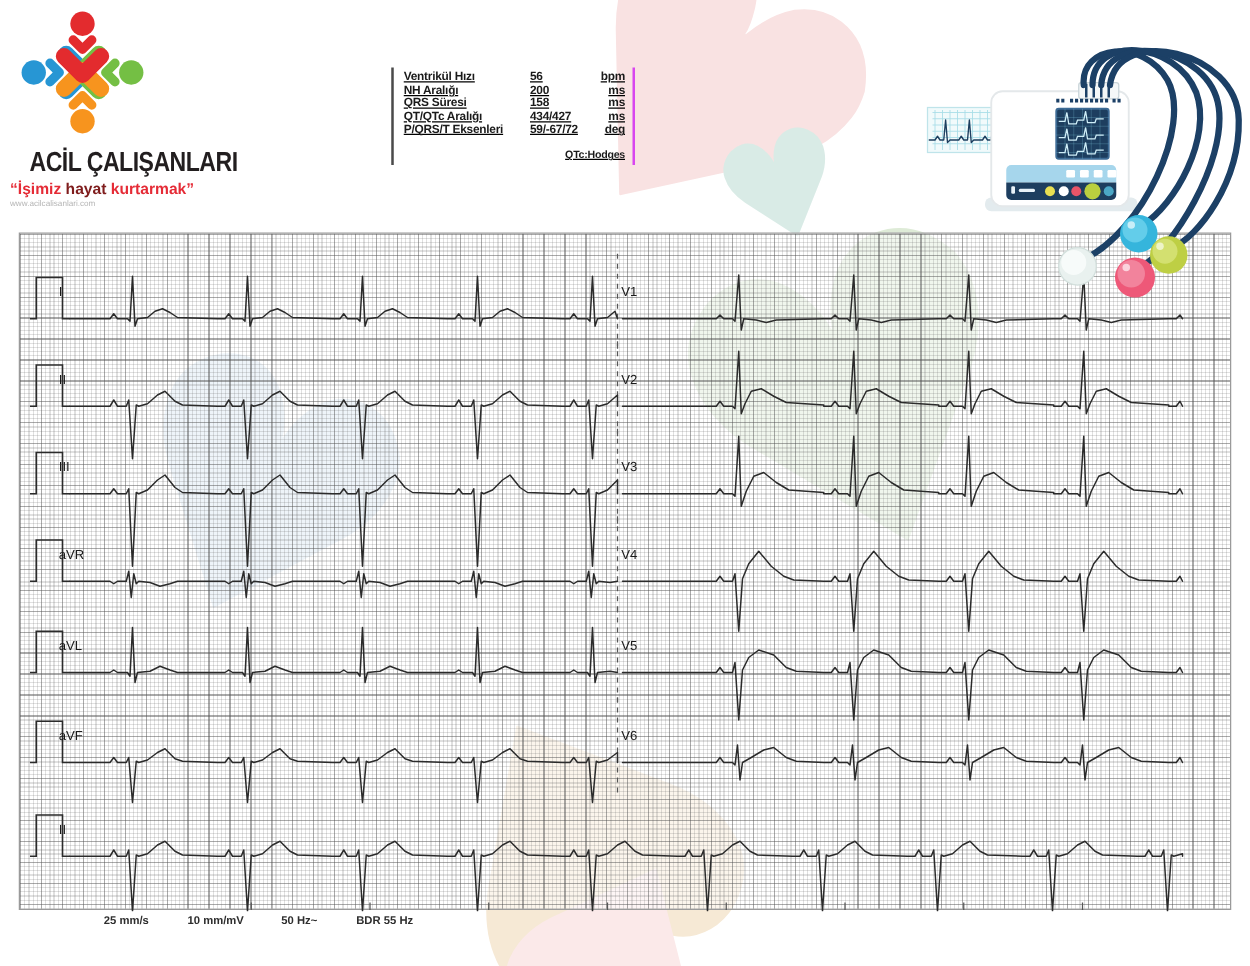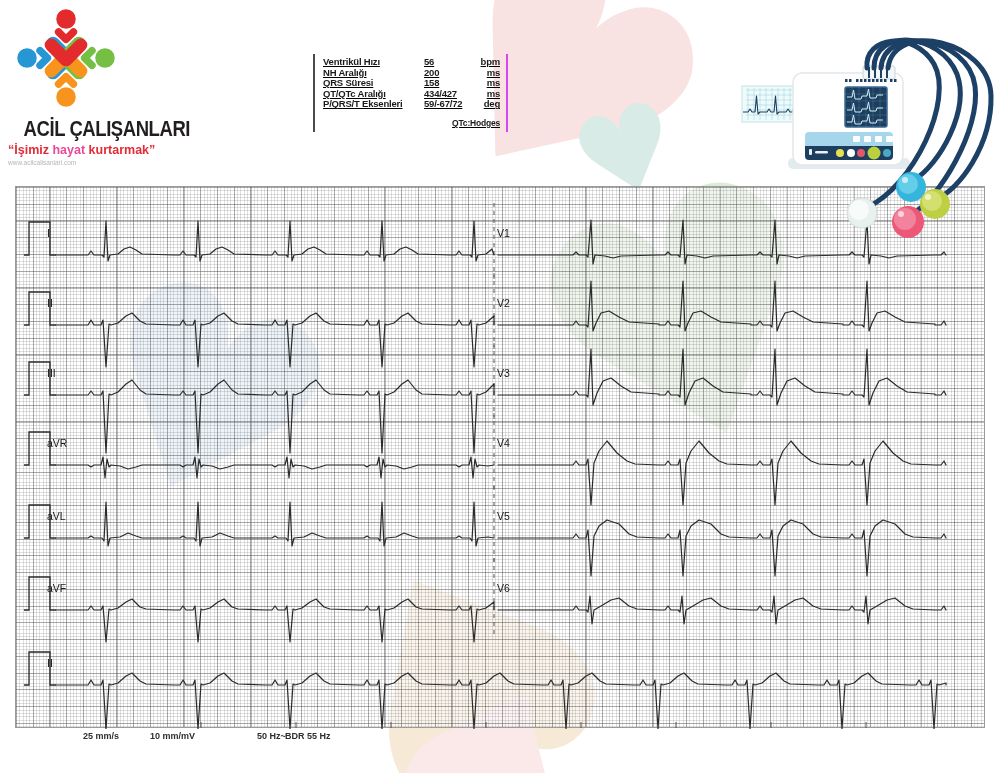--- a/index.html
+++ b/index.html
@@ -64,21 +64,21 @@
           <path d="M-8,-28 L0,-20 L8,-28" stroke-width="8"></path>
           <path d="M-16,-14 L0,2 L16,-14" stroke-width="14"></path>
         </g>
       </defs>
       <use href="#fig" color="#2796d4" transform="rotate(-90)"></use>
       <use href="#fig" color="#74bf44" transform="rotate(90)"></use>
       <use href="#fig" color="#f7941e" transform="rotate(180)"></use>
       <use href="#fig" color="#e32b2e"></use>
     </svg>
     <div class="logo-title">ACİL ÇALIŞANLARI</div>
-    <div class="logo-tagline"><span class="b">“İşimiz </span><span class="b" style="color:#ec4899">hayat</span><span class="b"> kurtarmak”</span></div>
+    <div class="logo-tagline"><span class="b">“İşimiz </span><span class="b" style="color:#7f1d1d">hayat</span><span class="b"> kurtarmak”</span></div>
     <div class="logo-url">www.acilcalisanlari.com</div>
   </div>
 
   <div class="meas">
     <div id="meas-rows">
         <div class="m-row">
           <span class="m-label">Ventrikül Hızı</span>
           <span class="m-value">56</span>
           <span class="m-unit">bpm</span>
         </div>
@@ -155,21 +155,21 @@
         <path d="M482.0,351.0 L551.0,351.0 L557.0,351.0 L560.0,347.0 L563.0,351.0 L570.0,351.0 L572.0,343.0 L575.0,389.0 L578.0,349.0 L583.0,339.0 L591.0,333.0 L603.0,337.0 L613.0,347.0 L621.0,350.0 L643.0,351.0 L643.0,351.0 L649.0,351.0 L652.0,347.0 L655.0,351.0 L662.0,351.0 L664.0,343.0 L667.0,389.0 L670.0,349.0 L675.0,339.0 L683.0,333.0 L695.0,337.0 L705.0,347.0 L713.0,350.0 L735.0,351.0 L735.0,351.0 L741.0,351.0 L744.0,347.0 L747.0,351.0 L754.0,351.0 L756.0,343.0 L759.0,389.0 L762.0,349.0 L767.0,339.0 L775.0,333.0 L787.0,337.0 L797.0,347.0 L805.0,350.0 L827.0,351.0 L827.0,351.0 L833.0,351.0 L836.0,347.0 L839.0,351.0 L846.0,351.0 L848.0,343.0 L851.0,389.0 L854.0,349.0 L859.0,339.0 L867.0,333.0 L879.0,337.0 L889.0,347.0 L897.0,350.0 L919.0,351.0 L919.0,351.0 L925.0,351.0 L928.0,347.0 L930.0,351.0" fill="none" stroke="#2b2b2b" stroke-width="1.2" stroke-linejoin="round" stroke-linecap="round"></path>
         <text x="481" y="333" font-size="10.5" font-family="Liberation Sans, sans-serif" fill="#1a1a1a">V5</text>
         <path d="M482.0,423.0 L551.0,423.0 L557.0,423.0 L560.0,419.0 L563.0,423.0 L570.0,423.0 L572.0,425.0 L574.0,409.0 L576.0,437.0 L578.0,423.0 L585.0,419.0 L595.0,413.0 L603.0,411.0 L613.0,419.0 L621.0,422.0 L643.0,423.0 L643.0,423.0 L649.0,423.0 L652.0,419.0 L655.0,423.0 L662.0,423.0 L664.0,425.0 L666.0,409.0 L668.0,437.0 L670.0,423.0 L677.0,419.0 L687.0,413.0 L695.0,411.0 L705.0,419.0 L713.0,422.0 L735.0,423.0 L735.0,423.0 L741.0,423.0 L744.0,419.0 L747.0,423.0 L754.0,423.0 L756.0,425.0 L758.0,409.0 L760.0,437.0 L762.0,423.0 L769.0,419.0 L779.0,413.0 L787.0,411.0 L797.0,419.0 L805.0,422.0 L827.0,423.0 L827.0,423.0 L833.0,423.0 L836.0,419.0 L839.0,423.0 L846.0,423.0 L848.0,425.0 L850.0,409.0 L852.0,437.0 L854.0,423.0 L861.0,419.0 L871.0,413.0 L879.0,411.0 L889.0,419.0 L897.0,422.0 L919.0,423.0 L919.0,423.0 L925.0,423.0 L928.0,419.0 L930.0,423.0" fill="none" stroke="#2b2b2b" stroke-width="1.2" stroke-linejoin="round" stroke-linecap="round"></path>
         <text x="481" y="405" font-size="10.5" font-family="Liberation Sans, sans-serif" fill="#1a1a1a">V6</text>
       </svg>
   </div>
 
   <div class="footer" id="footer">
       <span class="f-item" style="left: 68px;">25 mm/s</span>
       <span class="f-item" style="left: 135px; text-align: center;">10 mm/mV</span>
-      <span class="f-item" style="left: 210px; margin-left: 32px;">50 Hz~</span>
+      <span class="f-item" style="left: 210px;">50 Hz~</span>
       <span class="f-item" style="left: 270px;">BDR 55 Hz</span>
     </div>
 
   <svg class="machine" viewBox="0 0 282 215">
 
     <g>
       <rect x="24" y="58" width="88" height="36" fill="#f1fafb" stroke="#bfe4ea" stroke-width="1"></rect>
       <path d="M28,62 H108 M28,67 H108 M28,72 H108 M28,77 H108 M28,82 H108 M28,87 H108" stroke="#a8dde7" stroke-width=".7"></path>
       <path d="M30,60 V92 M36,60 V92 M42,60 V92 M48,60 V92 M54,60 V92 M60,60 V92 M66,60 V92 M72,60 V92 M78,60 V92 M84,60 V92 M90,60 V92 M96,60 V92 M102,60 V92" stroke="#a8dde7" stroke-width=".7"></path>
       <path d="M25,84 h5 l2,-3 2,3 h3 l1.5,-16 1.5,18 2,-2 h7 l2,-3 2,3 h3 l1.5,-16 1.5,18 2,-2 h7 l2,-3 2,3 h3 l1.5,-16 1.5,18 2,-2 h7 l2,-3 2,3 h3 l1.5,-16 1.5,18 2,-2 h5" fill="none" stroke="#1d3e5f" stroke-width="1.1" stroke-linejoin="round"></path>

